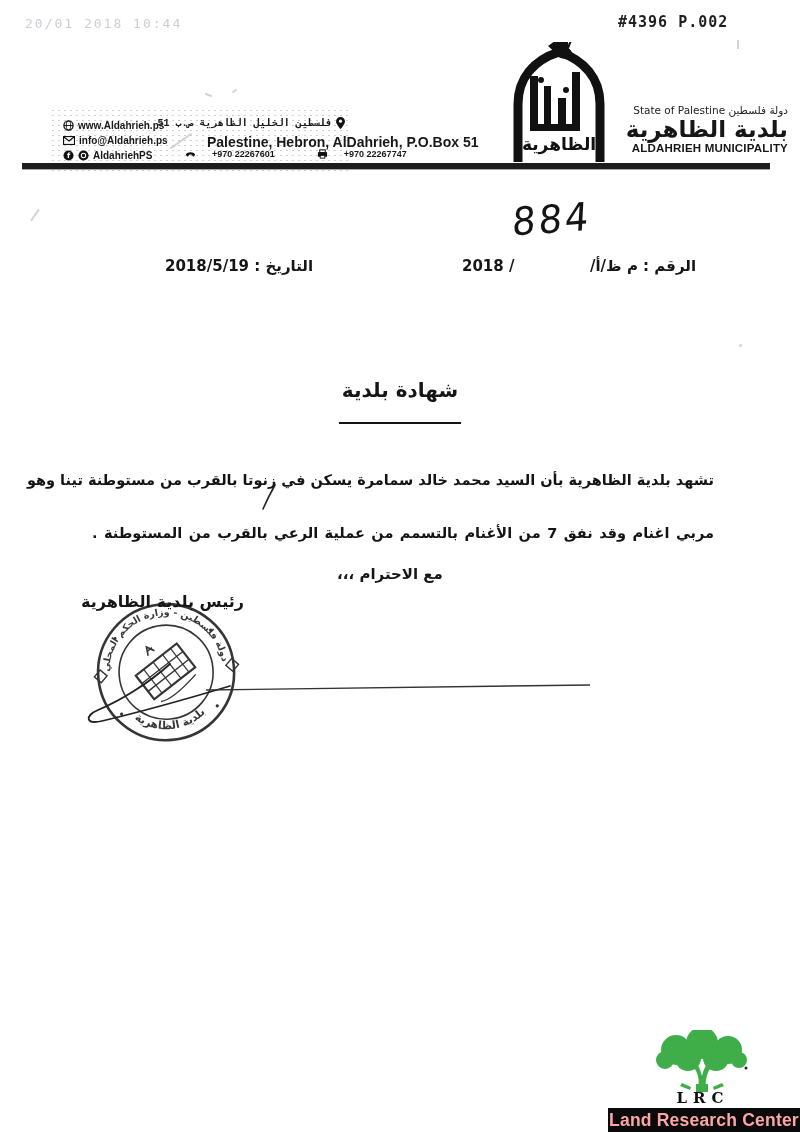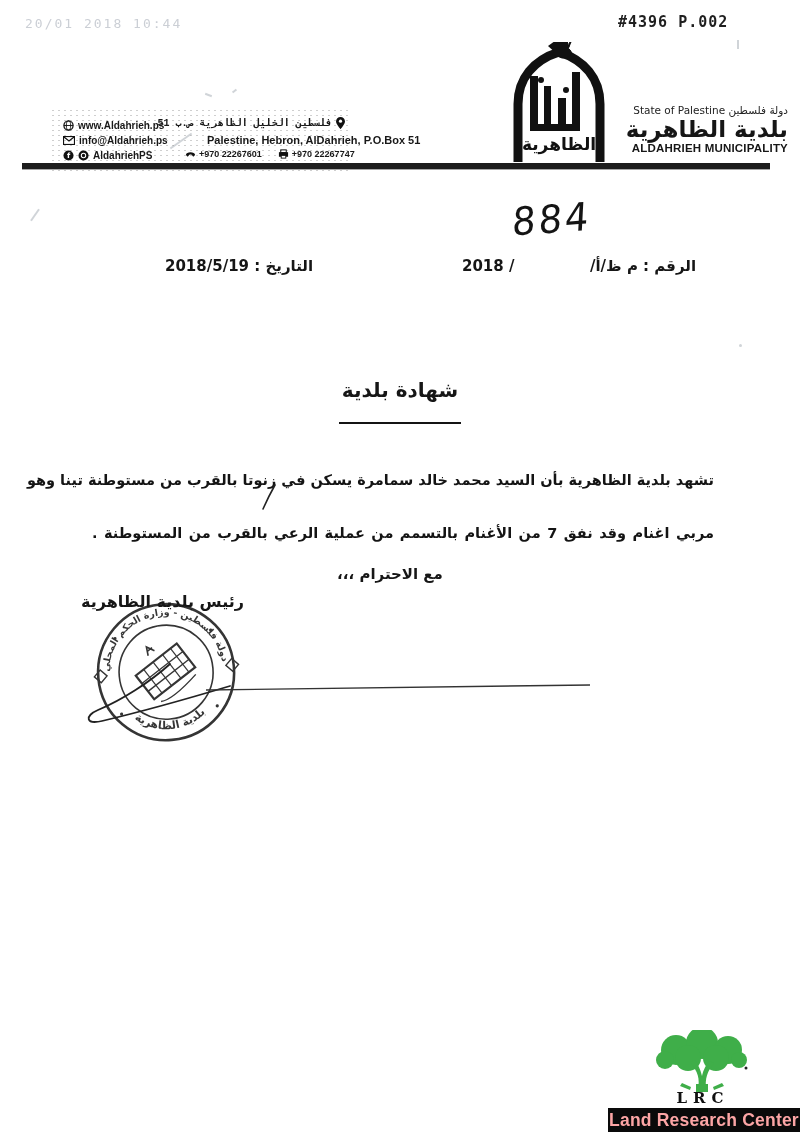--- a/index.html
+++ b/index.html
@@ -21,21 +21,21 @@
   .muni-en{font-size:11.5px;font-weight:bold;letter-spacing:.2px;margin-top:1px;}
 
   
   .contact{left:55px;top:112px;width:290px;height:56px;}
   .speckle{left:50px;top:108px;width:300px;height:64px;opacity:.28;
            background-image:radial-gradient(circle,#555 .6px,transparent .95px);
            background-size:6px 5px;}
   .c-row{position:absolute;display:flex;align-items:center;gap:4px;font-size:10px;
          font-weight:bold;color:#181818;white-space:nowrap;}
   .c-ar{font-family:Liberation Mono, monospace;direction:rtl;}
-  .c-en{font-size:11px;font-weight:bold;padding-left:18px;}
+  .c-en{font-size:14px;font-weight:bold;padding-left:18px;}
   .icon-s{display:inline-block;line-height:0;}
 
   
   .rule{left:22px;top:163px;width:748px;height:6px;background:#1d1d1d;
         box-shadow:0 1px 0 rgba(0,0,0,.35);}
 
   
   .hand-number{left:512px;top:198px;font-size:37px;color:#141414;
                font-family:"DejaVu Sans",sans-serif;
                transform:rotate(-4deg) skewX(-7deg) scaleY(1.05);letter-spacing:3px;}
@@ -158,21 +158,21 @@
         <svg width="9" height="12" viewBox="0 0 9 12">
             <path d="M4.5,0 C7,0 9,2 9,4.4 C9,7 4.5,12 4.5,12 C4.5,12 0,7 0,4.4 C0,2 2,0 4.5,0 Z" fill="#111"></path>
             <circle cx="4.5" cy="4.2" r="1.6" fill="#fff"></circle>
           </svg>
       </span>
       <span>فلسطين الخليل الظاهرية ص.ب 51</span>
     </div>
     <div class="c-row c-en" style="left:134px;top:22px;">
       <span>Palestine, Hebron, AlDahrieh, P.O.Box 51</span>
     </div>
-    <div class="c-row" style="left:130px;top:37px;font-size:9px;gap:3px;align-items:center;">
+    <div class="c-row" style="left:130px;top:37px;font-size:9px;gap:16px;align-items:center;">
       <span class="icon-s">
         <svg width="11" height="10" viewBox="0 0 12 10">
             <path d="M1,6 C1,2 11,2 11,6 L9,8 L7.5,6 C6.5,5.4 5.5,5.4 4.5,6 L3,8 Z" fill="#111"></path>
           </svg>
       </span>
       <span>+970 22267601</span>
       <span style="width:10px;"></span>
       <span class="icon-s">
         <svg width="11" height="10" viewBox="0 0 12 10">
             <rect x="1" y="3" width="10" height="5" fill="#111"></rect>

